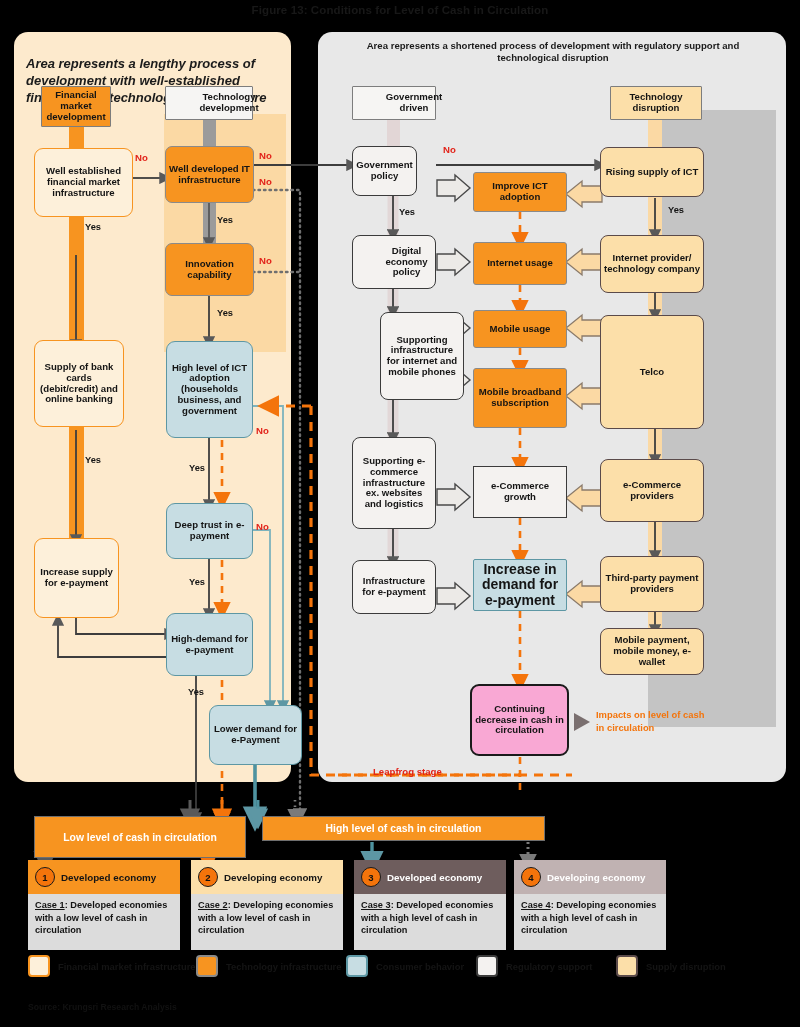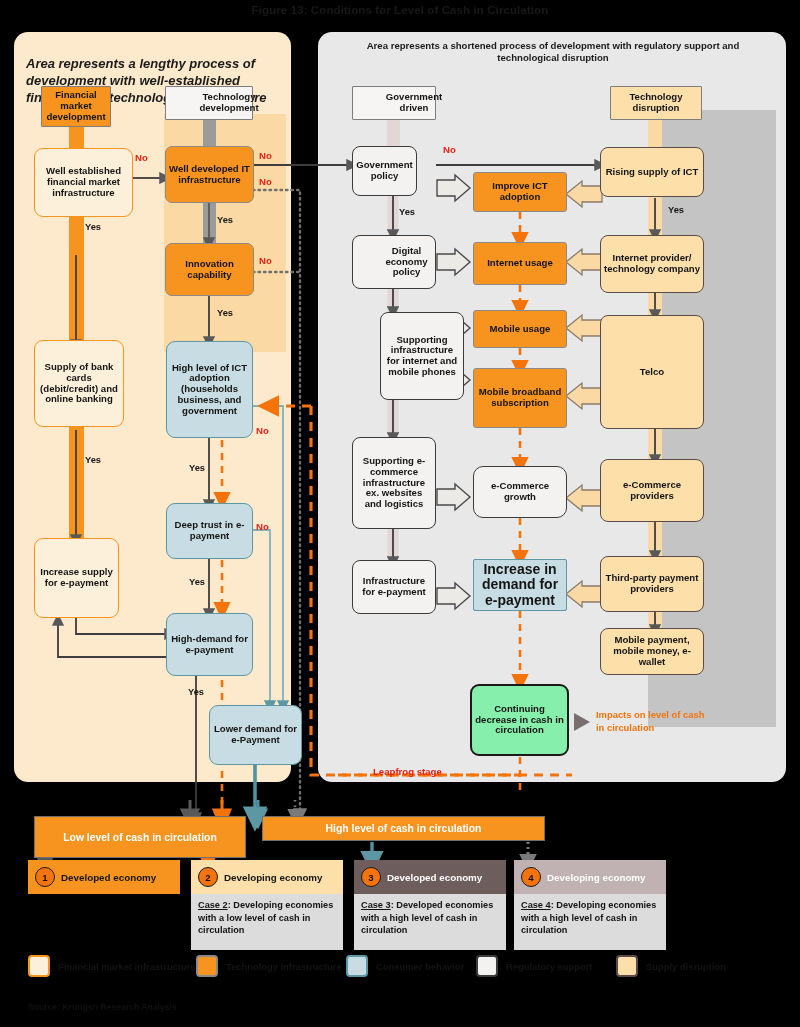--- a/index.html
+++ b/index.html
@@ -58,25 +58,25 @@
   }
   .box span { display:block; }
 
   .hdr { border:1.6px solid #7d7d7d; border-radius:1px; font-size:9.6px; }
   .hdr-orange { background:#f79420; }
   .hdr-white  { background:#f6f5f3;padding-left:43px; }
   .hdr-peach  { background:#fcdfa9; }
 
   .r-cream  { background:#fdf0da; border:1.7px solid #f79420; border-radius:9px; font-size:9.6px;}
   .r-orange { background:#f79420; border:1.7px solid #8a8a8a; border-radius:7px; font-size:9.6px;}
-  .r-orange-dk { background:#86efac; border:2px solid #1a1a1a; border-radius:9px; font-size:9.6px;}
+  .r-orange-dk { background:#f9a8d4; border:2px solid #1a1a1a; border-radius:9px; font-size:9.6px;}
   .r-blue   { background:#c7dde3; border:1.7px solid #5d97a4; border-radius:9px; font-size:9.6px;}
   .r-white  { background:#f4f2f0; border:1.7px solid #3b3b3b; border-radius:8px; font-size:9.6px;}
   .r-peach  { background:#fcdfa9; border:1.7px solid #5a4a4a; border-radius:8px; font-size:9.6px;}
-  .r-white-sq { background:#f4f2f0; border:1.7px solid #3b3b3b; border-radius:10px; font-size:9.6px;}
+  .r-white-sq { background:#f4f2f0; border:1.7px solid #3b3b3b; border-radius:0; font-size:9.6px;}
   .r-blue-sq { background:#c7dde3; border:1.7px solid #5d97a4; border-radius:2px; font-size:14px;}
   .r-orange-sq { background:#f79420; border:1.7px solid #8a8a8a; border-radius:3px; font-size:9.6px;}
 
   
   .lbl { position:absolute; font-size:9.3px; font-weight:bold; color:#141414; }
   .lbl-no { position:absolute; font-size:9.6px; font-weight:bold; color:#e2231a; }
   .lbl-red { position:absolute; font-size:9.6px; font-weight:bold; color:#e2231a; }
   .lbl-orange { position:absolute; font-size:9.4px; font-weight:bold; color:#f4740b; line-height:1.35;}
 
   
@@ -390,20 +390,21 @@
   </div>
   <div class="levelbar" style="left:262px; top:816px; width:283px; height:25px;">
     <span>High level of cash in circulation</span>
   </div>
 
   <div class="case" style="left:28px;  top:860px;">
     <div class="case-hd" style="background: rgb(247, 148, 32); color: rgb(20, 20, 20);">
       <span class="case-num">1</span>
       <span>Developed economy</span>
     </div>
+    <div class="case-bd"><u>Case 1</u><span>: Developed economies with a low level of cash in circulation</span></div>
   </div>
 
   <div class="case" style="left:191px; top:860px;">
     <div class="case-hd" style="background: rgb(252, 223, 169); color: rgb(20, 20, 20);">
       <span class="case-num">2</span>
       <span>Developing economy</span>
     </div>
     <div class="case-bd"><u>Case 2</u><span>: Developing economies with a low level of cash in circulation</span></div>
   </div>
 

